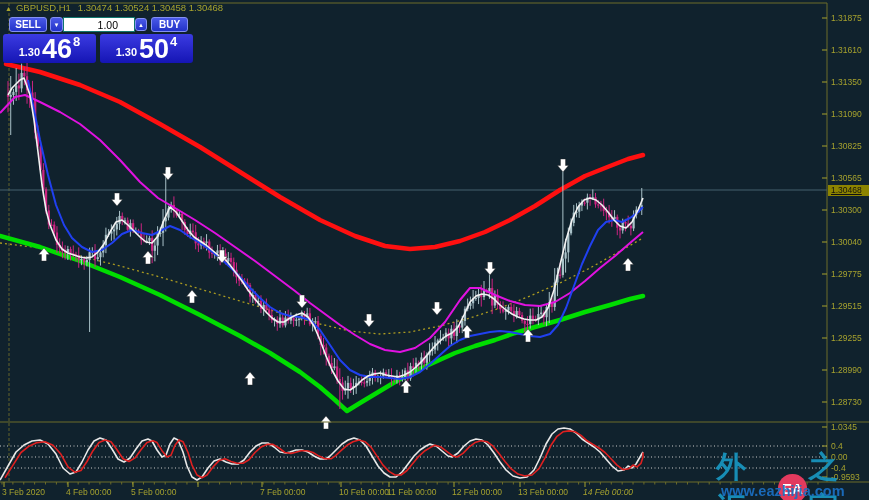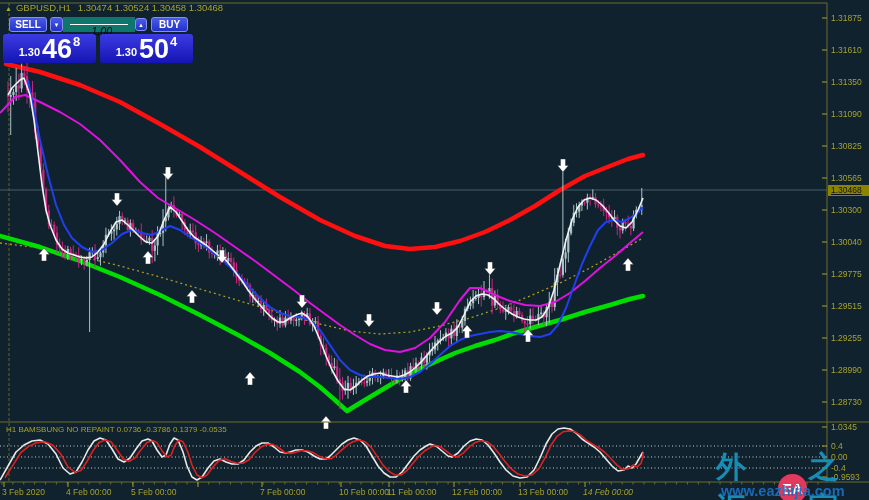--- a/index.html
+++ b/index.html
@@ -14,22 +14,22 @@
   .title-bar{position:absolute;left:5px;top:2px;color:#a8a42e;font-size:9.5px;white-space:nowrap;}
   .title-bar .tri{font-size:7px;margin-right:4px;}
   .title-bar .vals{margin-left:7px;}
   .btn{
     position:absolute;display:flex;align-items:center;justify-content:center;
     background:linear-gradient(#4a5ae8,#2232c8);border:1px solid #8490f2;border-radius:3px;
     color:#fff;font-size:10px;font-weight:bold;box-sizing:border-box;cursor:pointer;
   }
   .spin{font-size:6px;font-weight:normal;}
   .vol-field{
-    position:absolute;background:#fff;border:7px solid #0f766e;box-sizing:border-box;
-    color:#000;font-size:10.5px;text-align:right;padding:1px 16px 0 2px;font-style:italic;
+    position:absolute;background:#fff;border:1px solid #0f766e;box-sizing:border-box;
+    color:#000;font-size:10.5px;text-align:right;padding:1px 16px 0 2px;
   }
   .price-box{
     position:absolute;display:flex;align-items:flex-end;justify-content:center;
     background:linear-gradient(#3b3be2,#1515b4);border-radius:3px;color:#fff;padding-bottom:2px;box-sizing:border-box;
   }
   .price-box .pfx{font-size:11px;font-weight:bold;margin:0 2px 3px 0;}
   .price-box .big{font-size:27px;font-weight:bold;line-height:24px;}
   .price-box .sup{font-size:13px;font-weight:bold;margin:0 0 12px 1px;}
   .indi-label{position:absolute;left:6px;top:425px;color:#a6a22e;font-size:8px;white-space:nowrap;}
   .bid-marker{
@@ -683,21 +683,20 @@
     <span class="pfx">1.30</span>
     <span class="big">46</span>
     <span class="sup">8</span>
   </div>
   <div class="price-box" style="left:100px;top:34px;width:93px;height:29px;">
     <span class="pfx">1.30</span>
     <span class="big">50</span>
     <span class="sup">4</span>
   </div>
 
-  <div class="indi-label">H1  BAMSBUNG NO REPAINT  0.0736 -0.3786 0.1379 -0.0535</div>
 
   <div class="bid-marker" style="top: 184.5px; text-decoration: underline;">1.30468</div>
 
   <div id="labels">
       <span class="axis-label" style="left: 831px; top: 13px;">1.31875</span>
       <span class="axis-label" style="left: 831px; top: 45px;">1.31610</span>
       <span class="axis-label" style="left: 831px; top: 77px;">1.31350</span>
       <span class="axis-label" style="left: 831px; top: 109px;">1.31090</span>
       <span class="axis-label" style="left: 831px; top: 141px;">1.30825</span>
       <span class="axis-label" style="left: 831px; top: 173px;">1.30565</span>

